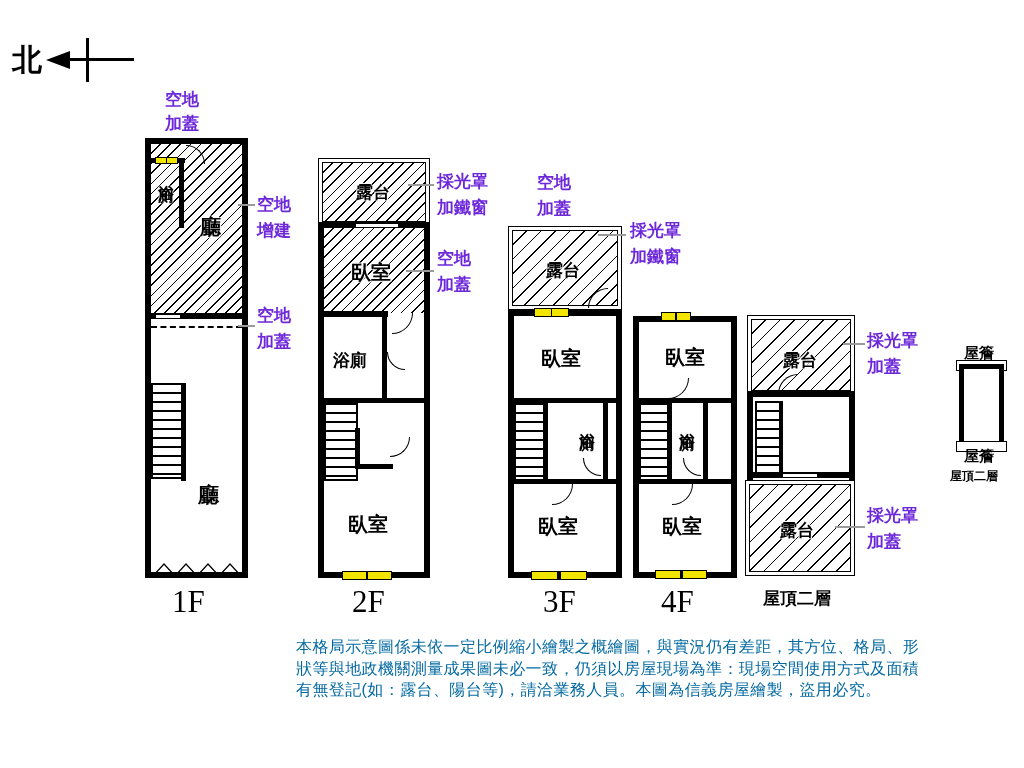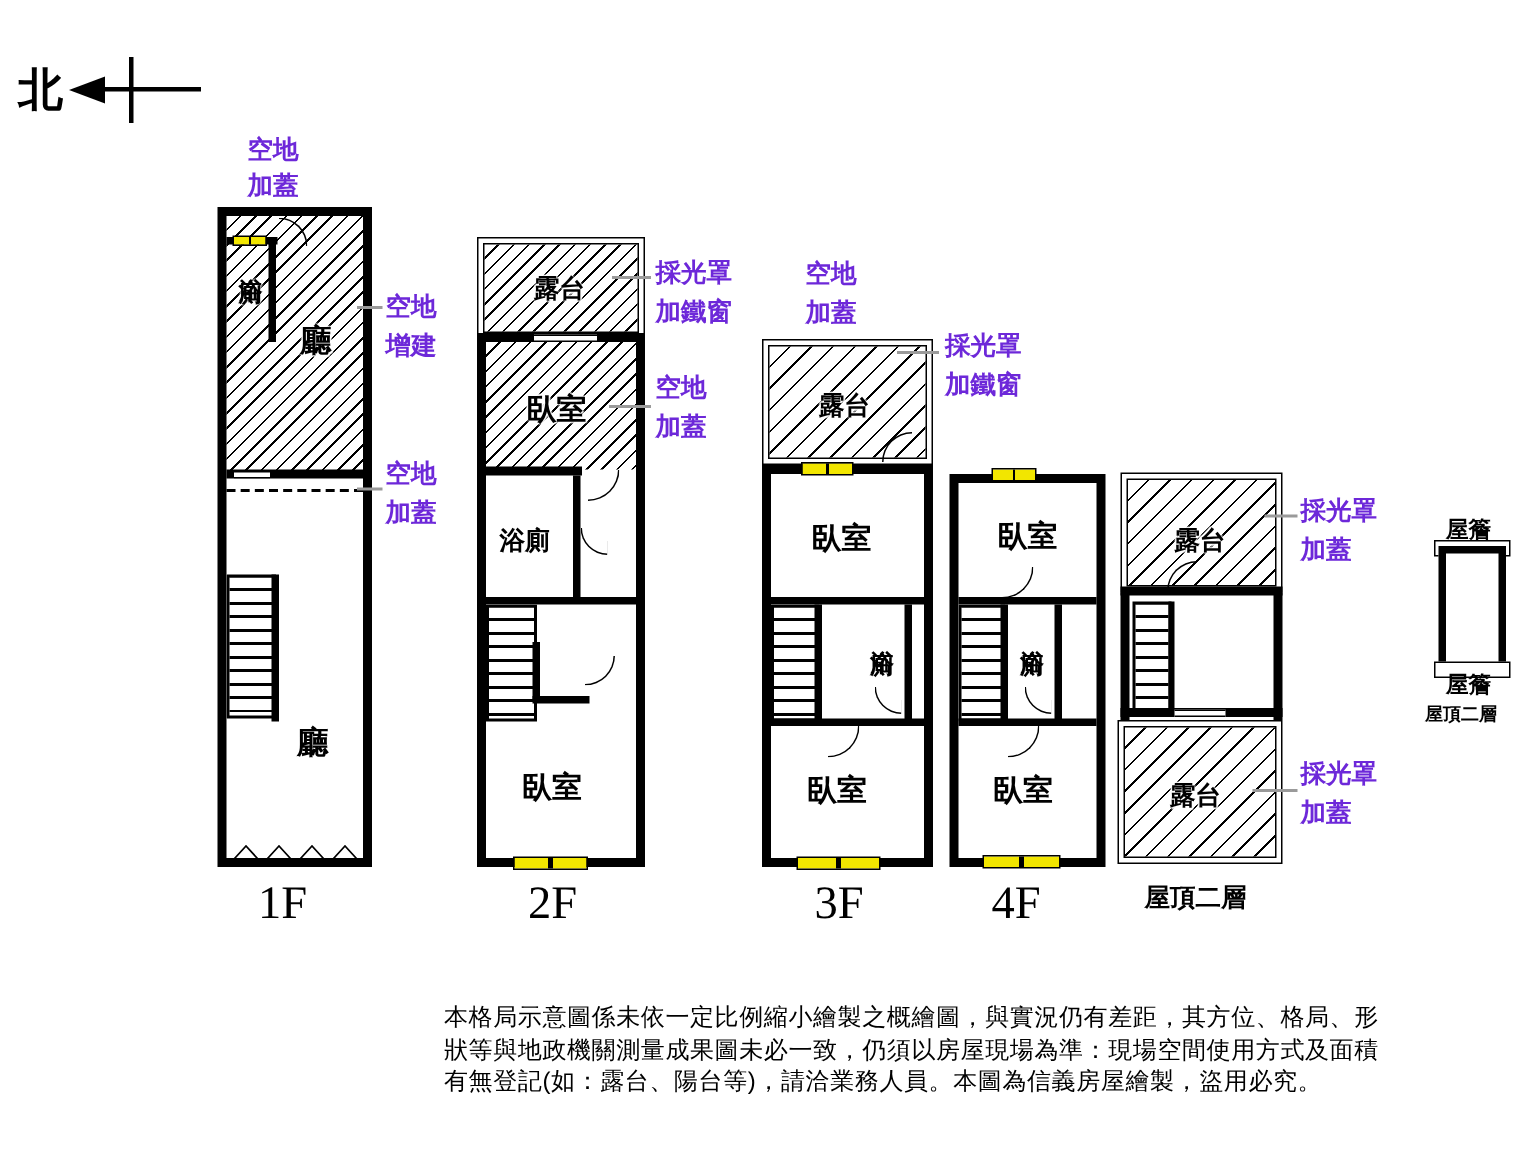--- a/index.html
+++ b/index.html
@@ -30,21 +30,21 @@
           text-shadow:0 0 2px #fff, 0 0 2px #fff; }
   .ann { position:absolute; font-weight:bold; font-size:17px; line-height:26px; color:#6d28d9; white-space:normal; }
   .fname { position:absolute; font-family:"Liberation Serif", serif; font-size:31px; color:#000;text-align:right; }
   .rname { position:absolute; font-size:17px; font-weight:bold; color:#000; }
   .ename { position:absolute; font-size:15px; font-weight:bold; color:#000; }
   .wm-brand { position:absolute; left:422px; top:326px; font-size:78px; font-weight:bold; color:#b2b2b2;
               letter-spacing:-3px; mix-blend-mode:multiply; z-index:9; white-space:nowrap; }
   .wm-notice { position:absolute; left:316px; top:408px; font-size:14px; color:#ababab; letter-spacing:1.5px;
                mix-blend-mode:multiply; z-index:9; white-space:nowrap; }
   .disclaimer { position:absolute; left:296px; top:636px; width:630px; font-size:16px; line-height:21.5px;
-                color:#000000; letter-spacing:0.4px;margin-top:32px; }
+                color:#0369a1; letter-spacing:0.4px; }
   .tri-left { position:absolute; width:0; height:0; border-top:9px solid transparent;
               border-bottom:9px solid transparent; border-right:24px solid #000; }
 </style>
 </head>
 <body>
 
 <div class="canvas">
 
   <div class="lbl" style="left:12px;top:40px;font-size:30px;">北</div>
   <div class="tri-left" style="left:46px;top:51px;"></div>

